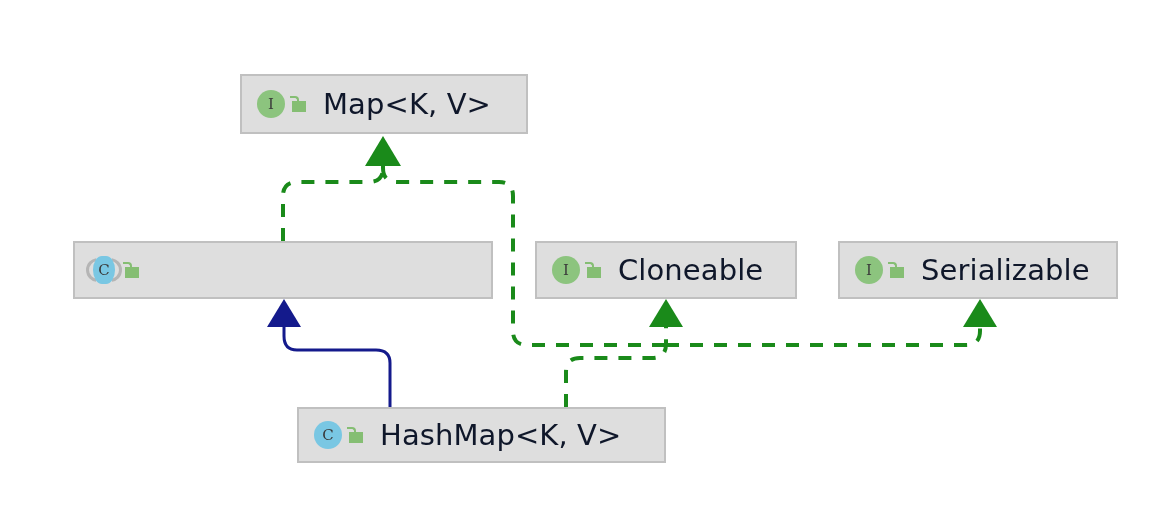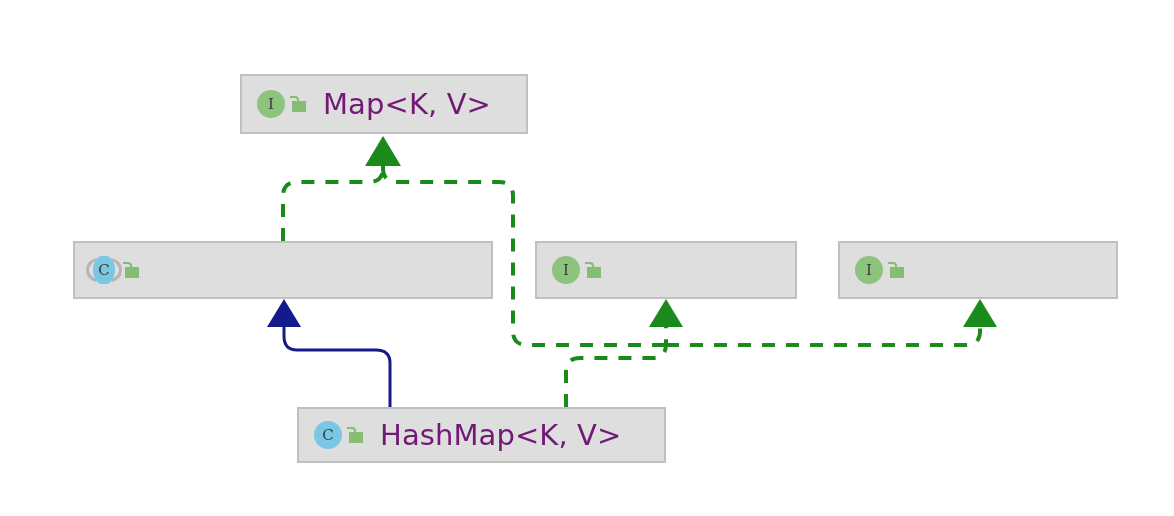--- a/index.html
+++ b/index.html
@@ -31,21 +31,21 @@
     box-sizing: border-box;
     background: #dedede;
     border: 2px solid #c0c0c0;
     display: flex;
     align-items: center;
     padding: 0 14px 0 11px;
     white-space: nowrap;
   }
   .node-label {
     font-size: 29px;
-    color: #701a75;
+    color: #0f172a;
     line-height: 1;
     margin-left: 16px;
     letter-spacing: 0.1px;
   }
   .type-icon {
     position: relative;
     width: 30px;
     height: 30px;
     flex: 0 0 30px;
     display: inline-block;
@@ -179,30 +179,32 @@
   </div>
 
   <div class="uml-node" style="left:535px; top:241px; width:262px; height:58px;">
     <span class="type-icon icon-interface">
       <span class="glyph-disc">I</span>
     </span>
     <span class="lock-icon">
       <span class="lock-shackle"></span>
       <span class="lock-body"></span>
     </span>
+    <span class="node-label">Cloneable</span>
   </div>
 
   <div class="uml-node" style="left:838px; top:241px; width:280px; height:58px;">
     <span class="type-icon icon-interface">
       <span class="glyph-disc">I</span>
     </span>
     <span class="lock-icon">
       <span class="lock-shackle"></span>
       <span class="lock-body"></span>
     </span>
+    <span class="node-label">Serializable</span>
   </div>
 
   <div class="uml-node" style="left:297px; top:407px; width:369px; height:56px;">
     <span class="type-icon icon-class">
       <span class="glyph-disc">C</span>
     </span>
     <span class="lock-icon">
       <span class="lock-shackle"></span>
       <span class="lock-body"></span>
     </span>

